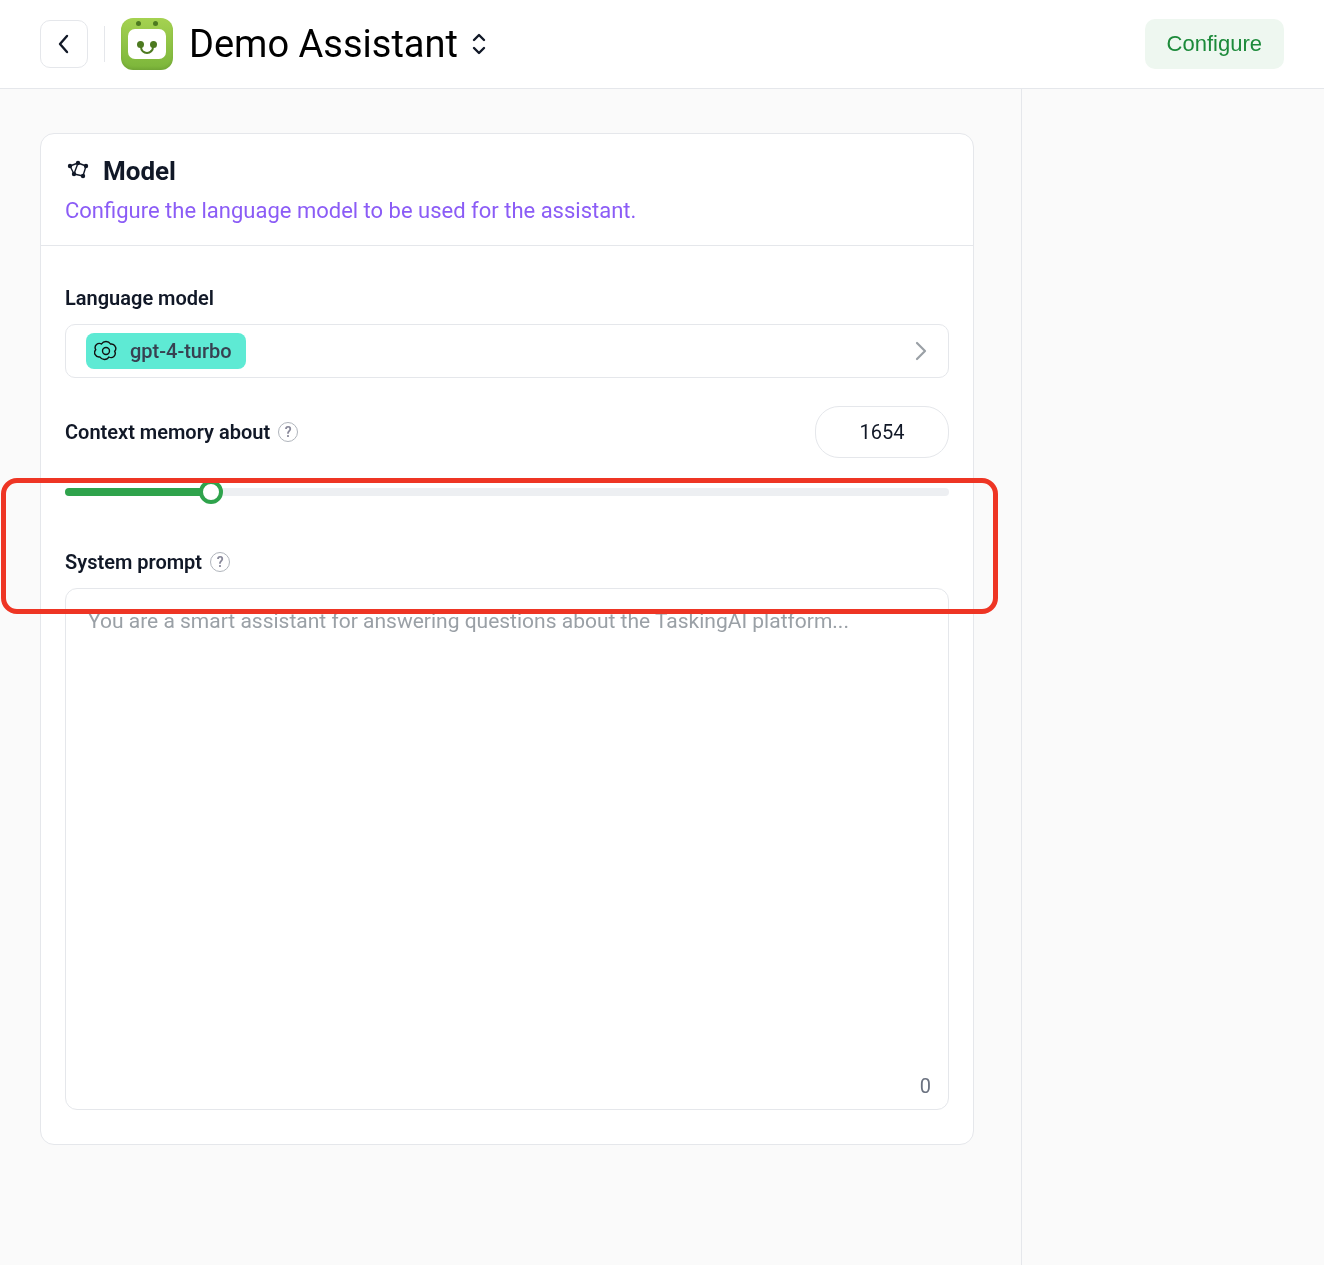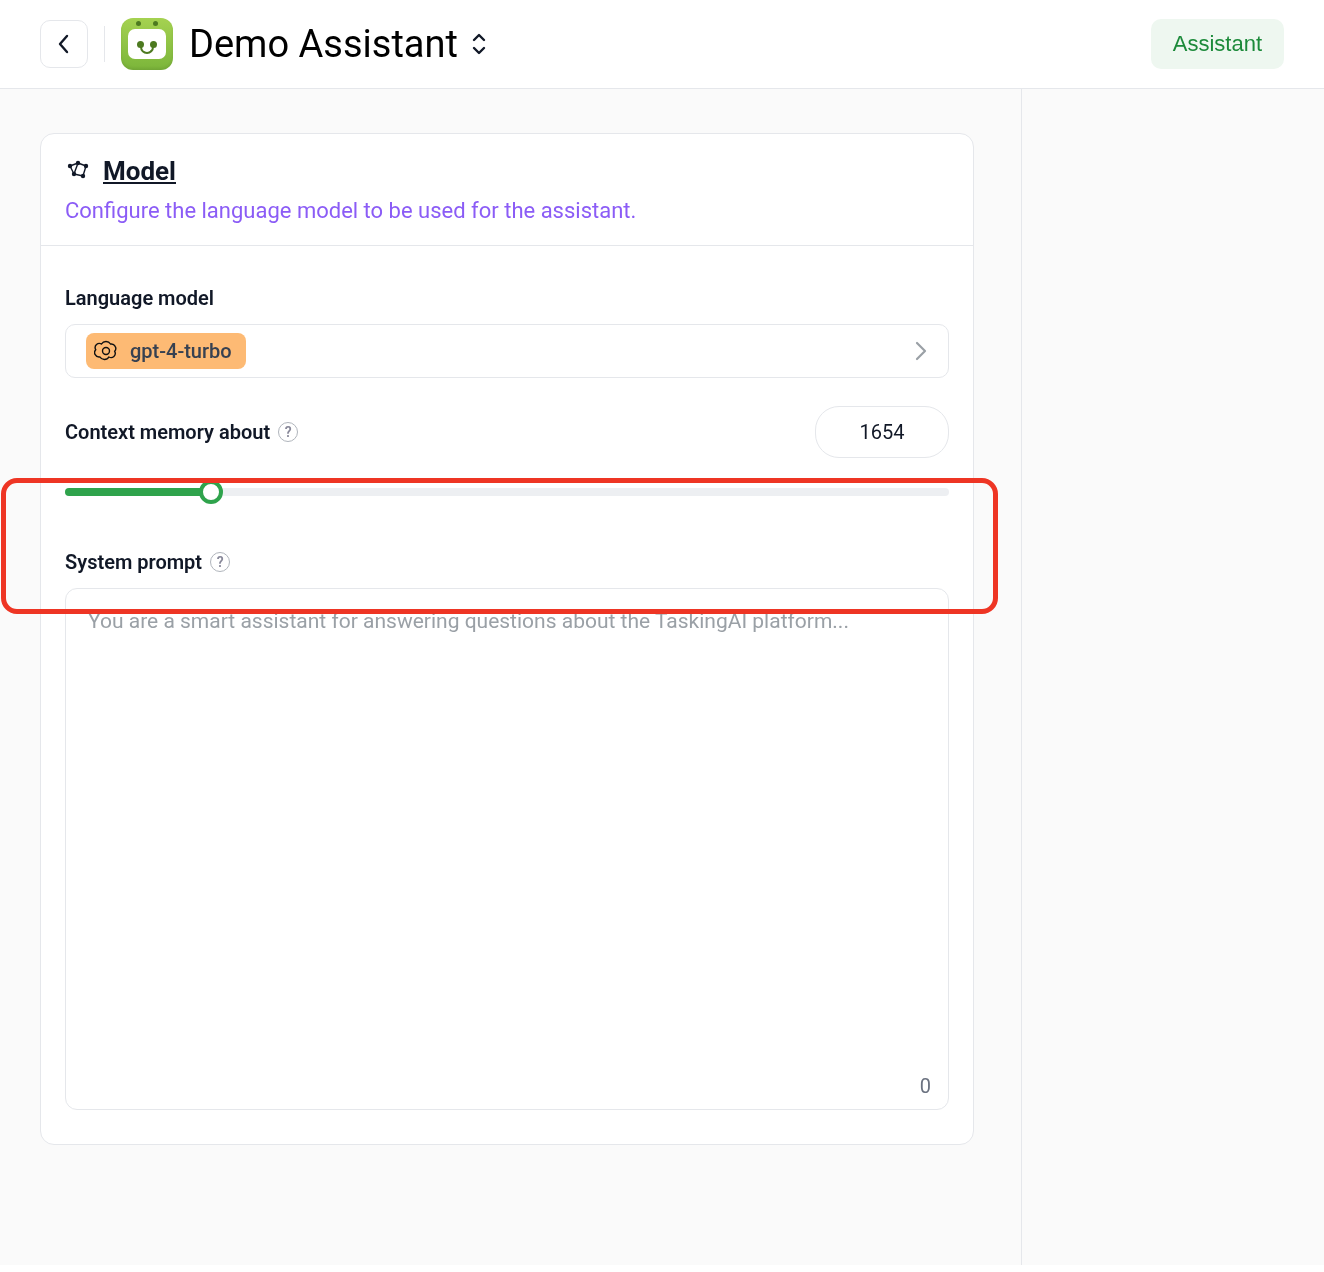--- a/index.html
+++ b/index.html
@@ -147,21 +147,20 @@
       gap: 12px;
       margin-bottom: 12px;
     }
     .model-icon {
       color: #111827;
     }
     .card-title {
       font-size: 26px;
       font-weight: 700;
       color: #111827;
-      text-decoration: underline;
     }
     .card-subtitle {
       font-size: 22px;
       color: #8b5cf6;
       font-weight: 400;
     }
     .card-body {
       padding: 10px 24px 30px 24px;
     }
     .field-label {
@@ -198,21 +197,21 @@
     }
     .model-select-left {
       display: flex;
       align-items: center;
       gap: 14px;
     }
     .model-chip {
       display: flex;
       align-items: center;
       gap: 12px;
-      background: #fdba74;
+      background: #5eead4;
       border-radius: 8px;
       padding: 6px 14px 6px 8px;
     }
     .openai-icon {
       display:flex;
       align-items:center;
     }
     .model-name {
       font-size: 20px;
       color: #374151;
@@ -333,21 +332,21 @@
     </div>
     <div class="assistant-title-wrap">
       <span class="assistant-title">Demo Assistant</span>
       <svg class="sort-icon" width="22" height="26" viewBox="0 0 22 26" fill="none">
         <path d="M6 9 L11 4 L16 9" stroke="#111827" stroke-width="2.4" stroke-linecap="round" stroke-linejoin="round"></path>
         <path d="M6 17 L11 22 L16 17" stroke="#111827" stroke-width="2.4" stroke-linecap="round" stroke-linejoin="round"></path>
       </svg>
     </div>
   </div>
   <button class="playground-button">
-    <span>Assistant</span>
+    <span>Configure</span>
   </button>
 </div>
 
 <div class="content-area">
   <div class="right-rail"></div>
 
   <div class="card">
     <div class="card-header">
       <div class="card-header-title-row">
         <svg class="model-icon" width="26" height="26" viewBox="0 0 26 26" fill="none">

